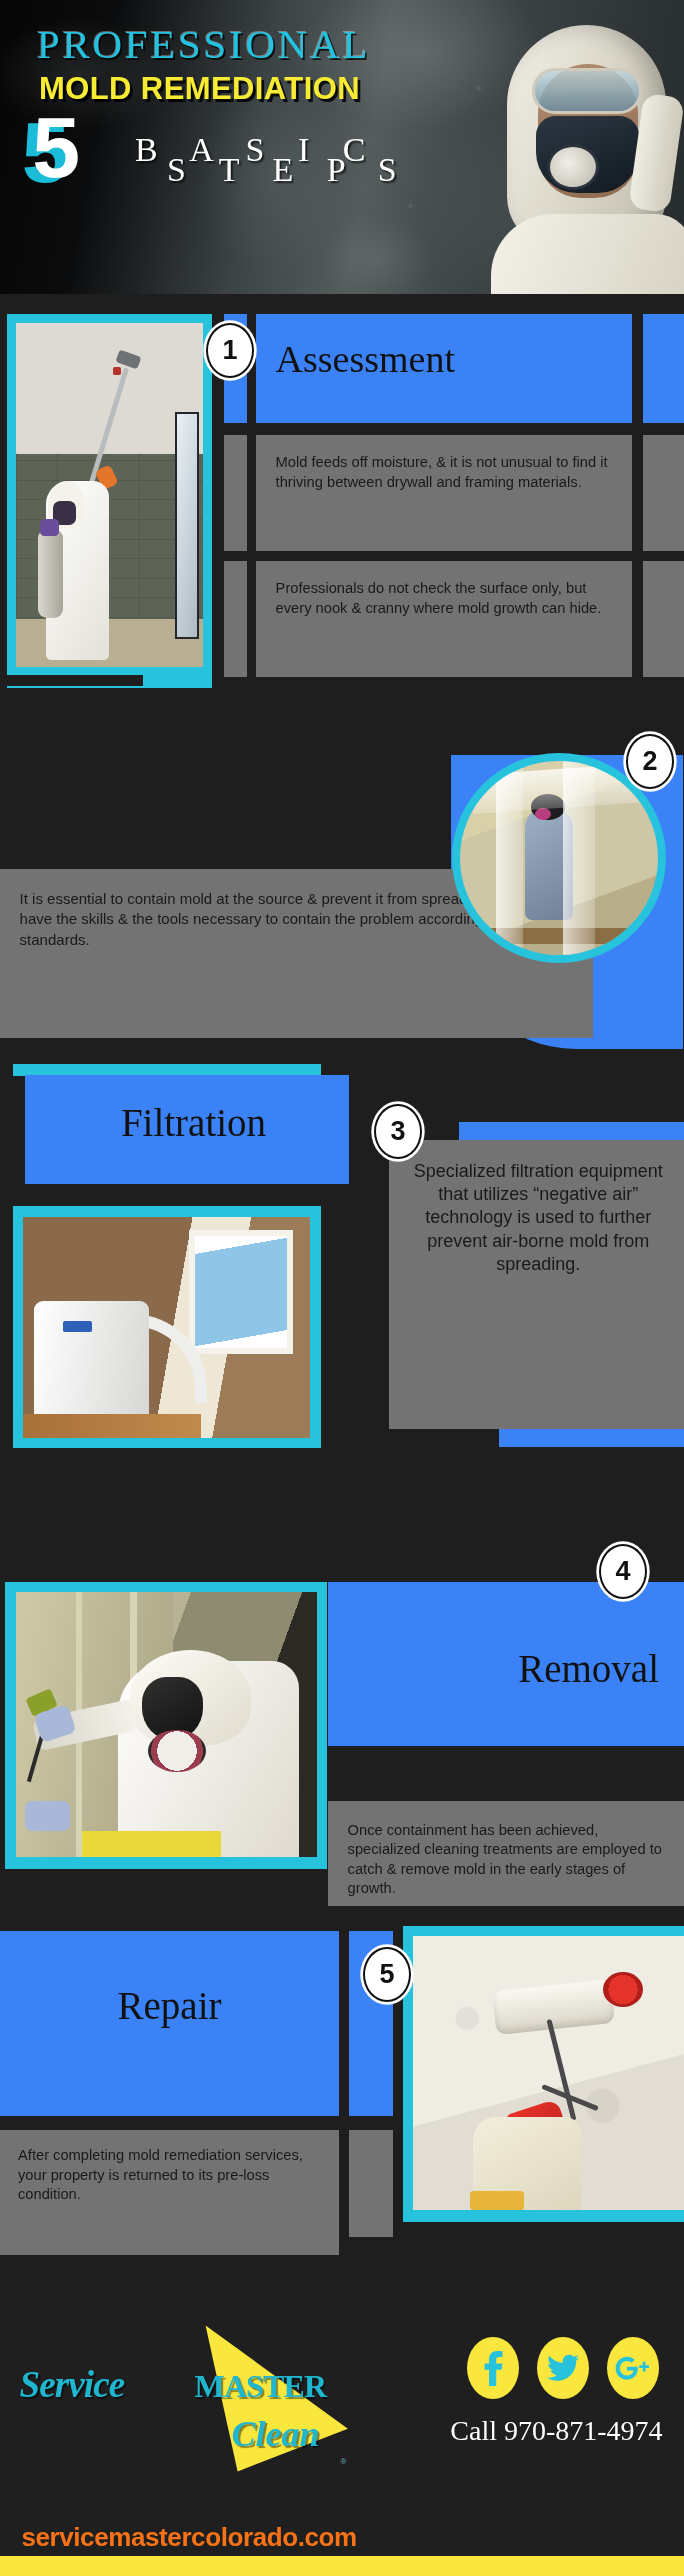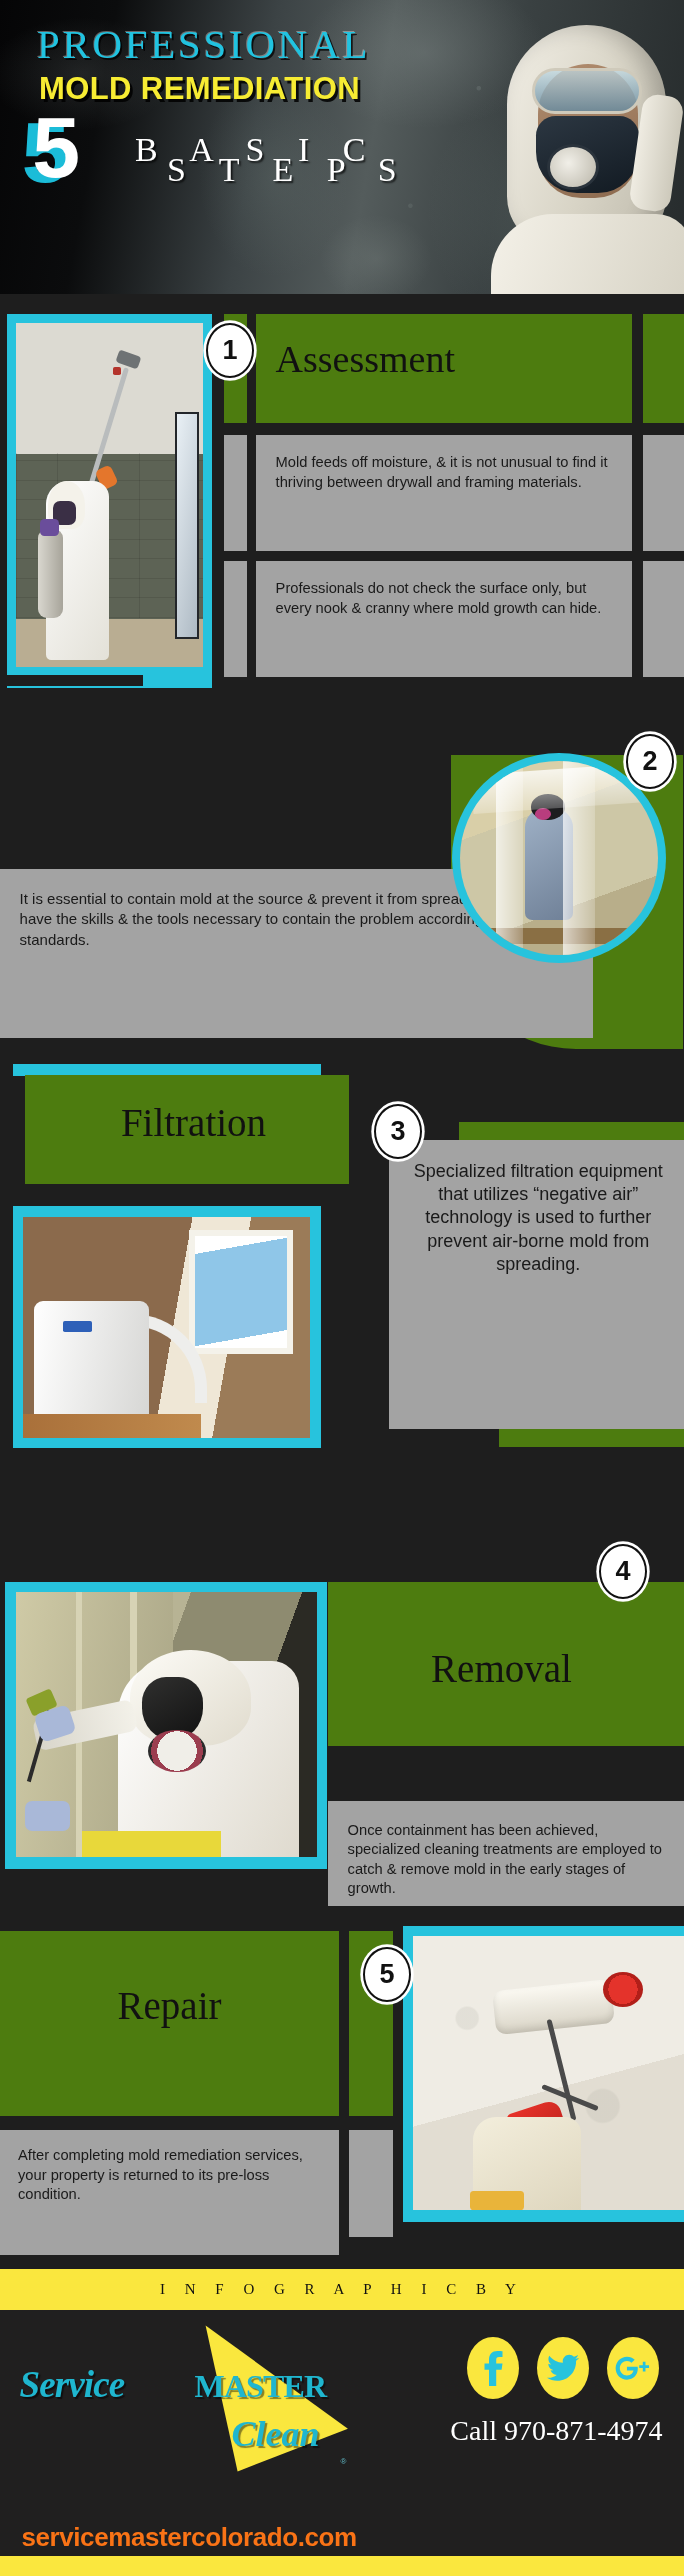--- a/index.html
+++ b/index.html
@@ -121,22 +121,22 @@
   }
   .h-steps {
     position:absolute; left:135px; top:151px;
     font-family: "Liberation Serif", serif;
     font-size: 34px; letter-spacing: 12.5px; color: #ffffff;
     text-shadow: 1.8px 1.8px 1.8px rgba(0,0,0,.7);
     margin-left: 32px;
   }
 
   
-  .yellow { background: #4d7c0f; }
-  .white-box { background:#a3a3a3; }
+  .yellow { background: #3b82f6; }
+  .white-box { background:#737373; }
   .serif-title {
     font-family: "Liberation Serif", serif;
     color: #111;
   }
   .body-copy {
     font-family: "Liberation Sans", sans-serif;
     color: #1a1a1a;
     font-size: 14.7px;
     line-height: 1.33;
   }
@@ -469,21 +469,21 @@
       <div class="p4-resp"></div>
       <div class="p4-arm"></div>
       <div class="p4-bar"></div>
       <div class="p4-tool"></div>
       <div class="p4-glove"></div>
       <div class="p4-glove2"></div>
       <div class="p4-ladder"></div>
     </div>
 
     <div class="yellow" style="position:absolute;left:328px;top:77px;width:356px;height:164px;">
-      <div class="serif-title" style="position:absolute;left:8px;top:64px;width:331px;text-align:center;font-size:39px;">Removal</div>
+      <div class="serif-title" style="position:absolute;left:0;top:64px;width:331px;text-align:right;font-size:39px;">Removal</div>
     </div>
 
     <div class="badge" style="left:599px;top:39px;">4</div>
 
     <div class="white-box" style="position:absolute;left:328px;top:296px;width:356px;height:123px;">
       <p class="body-copy" style="padding:19.6px 16px 0 19.6px;font-size:14.7px;line-height:1.33;">Once containment has been achieved, specialized cleaning treatments are employed to catch &amp; remove mold in the early stages of growth.</p>
     </div>
   </div>
 
   <div style="position:absolute;left:0;top:1906px;width:684px;height:356px;background:#1e1e1e;">
@@ -506,23 +506,20 @@
     </div>
 
     <div class="badge" style="left:363px;top:41px;">5</div>
 
     <div class="white-box" style="position:absolute;left:0;top:224px;width:339px;height:125px;">
       <p class="body-copy" style="padding:16px 14.3px 0 18px;font-size:14.7px;line-height:1.33;">After completing mold remediation services, your property is returned to its pre-loss condition.</p>
     </div>
     <div class="white-box" style="position:absolute;left:349px;top:224px;width:44px;height:107px;"></div>
   </div>
 
-  <div class="infogbar" style="top:2269px;">
-    <span>I N F O G R A P H I C   B Y</span>
-  </div>
 
   <div class="footer" style="top:2310px;height:266px;">
 
     <div class="logo-wrap">
       <svg class="tri-svg" width="223" height="169" viewBox="0 0 250 190">
         <polygon points="88,4 248,120 124,168" fill="#fae73e"></polygon>
       </svg>
       <div class="logo-service">Service</div>
       <div class="logo-master">MASTER</div>
       <div class="logo-clean">Clean</div>

